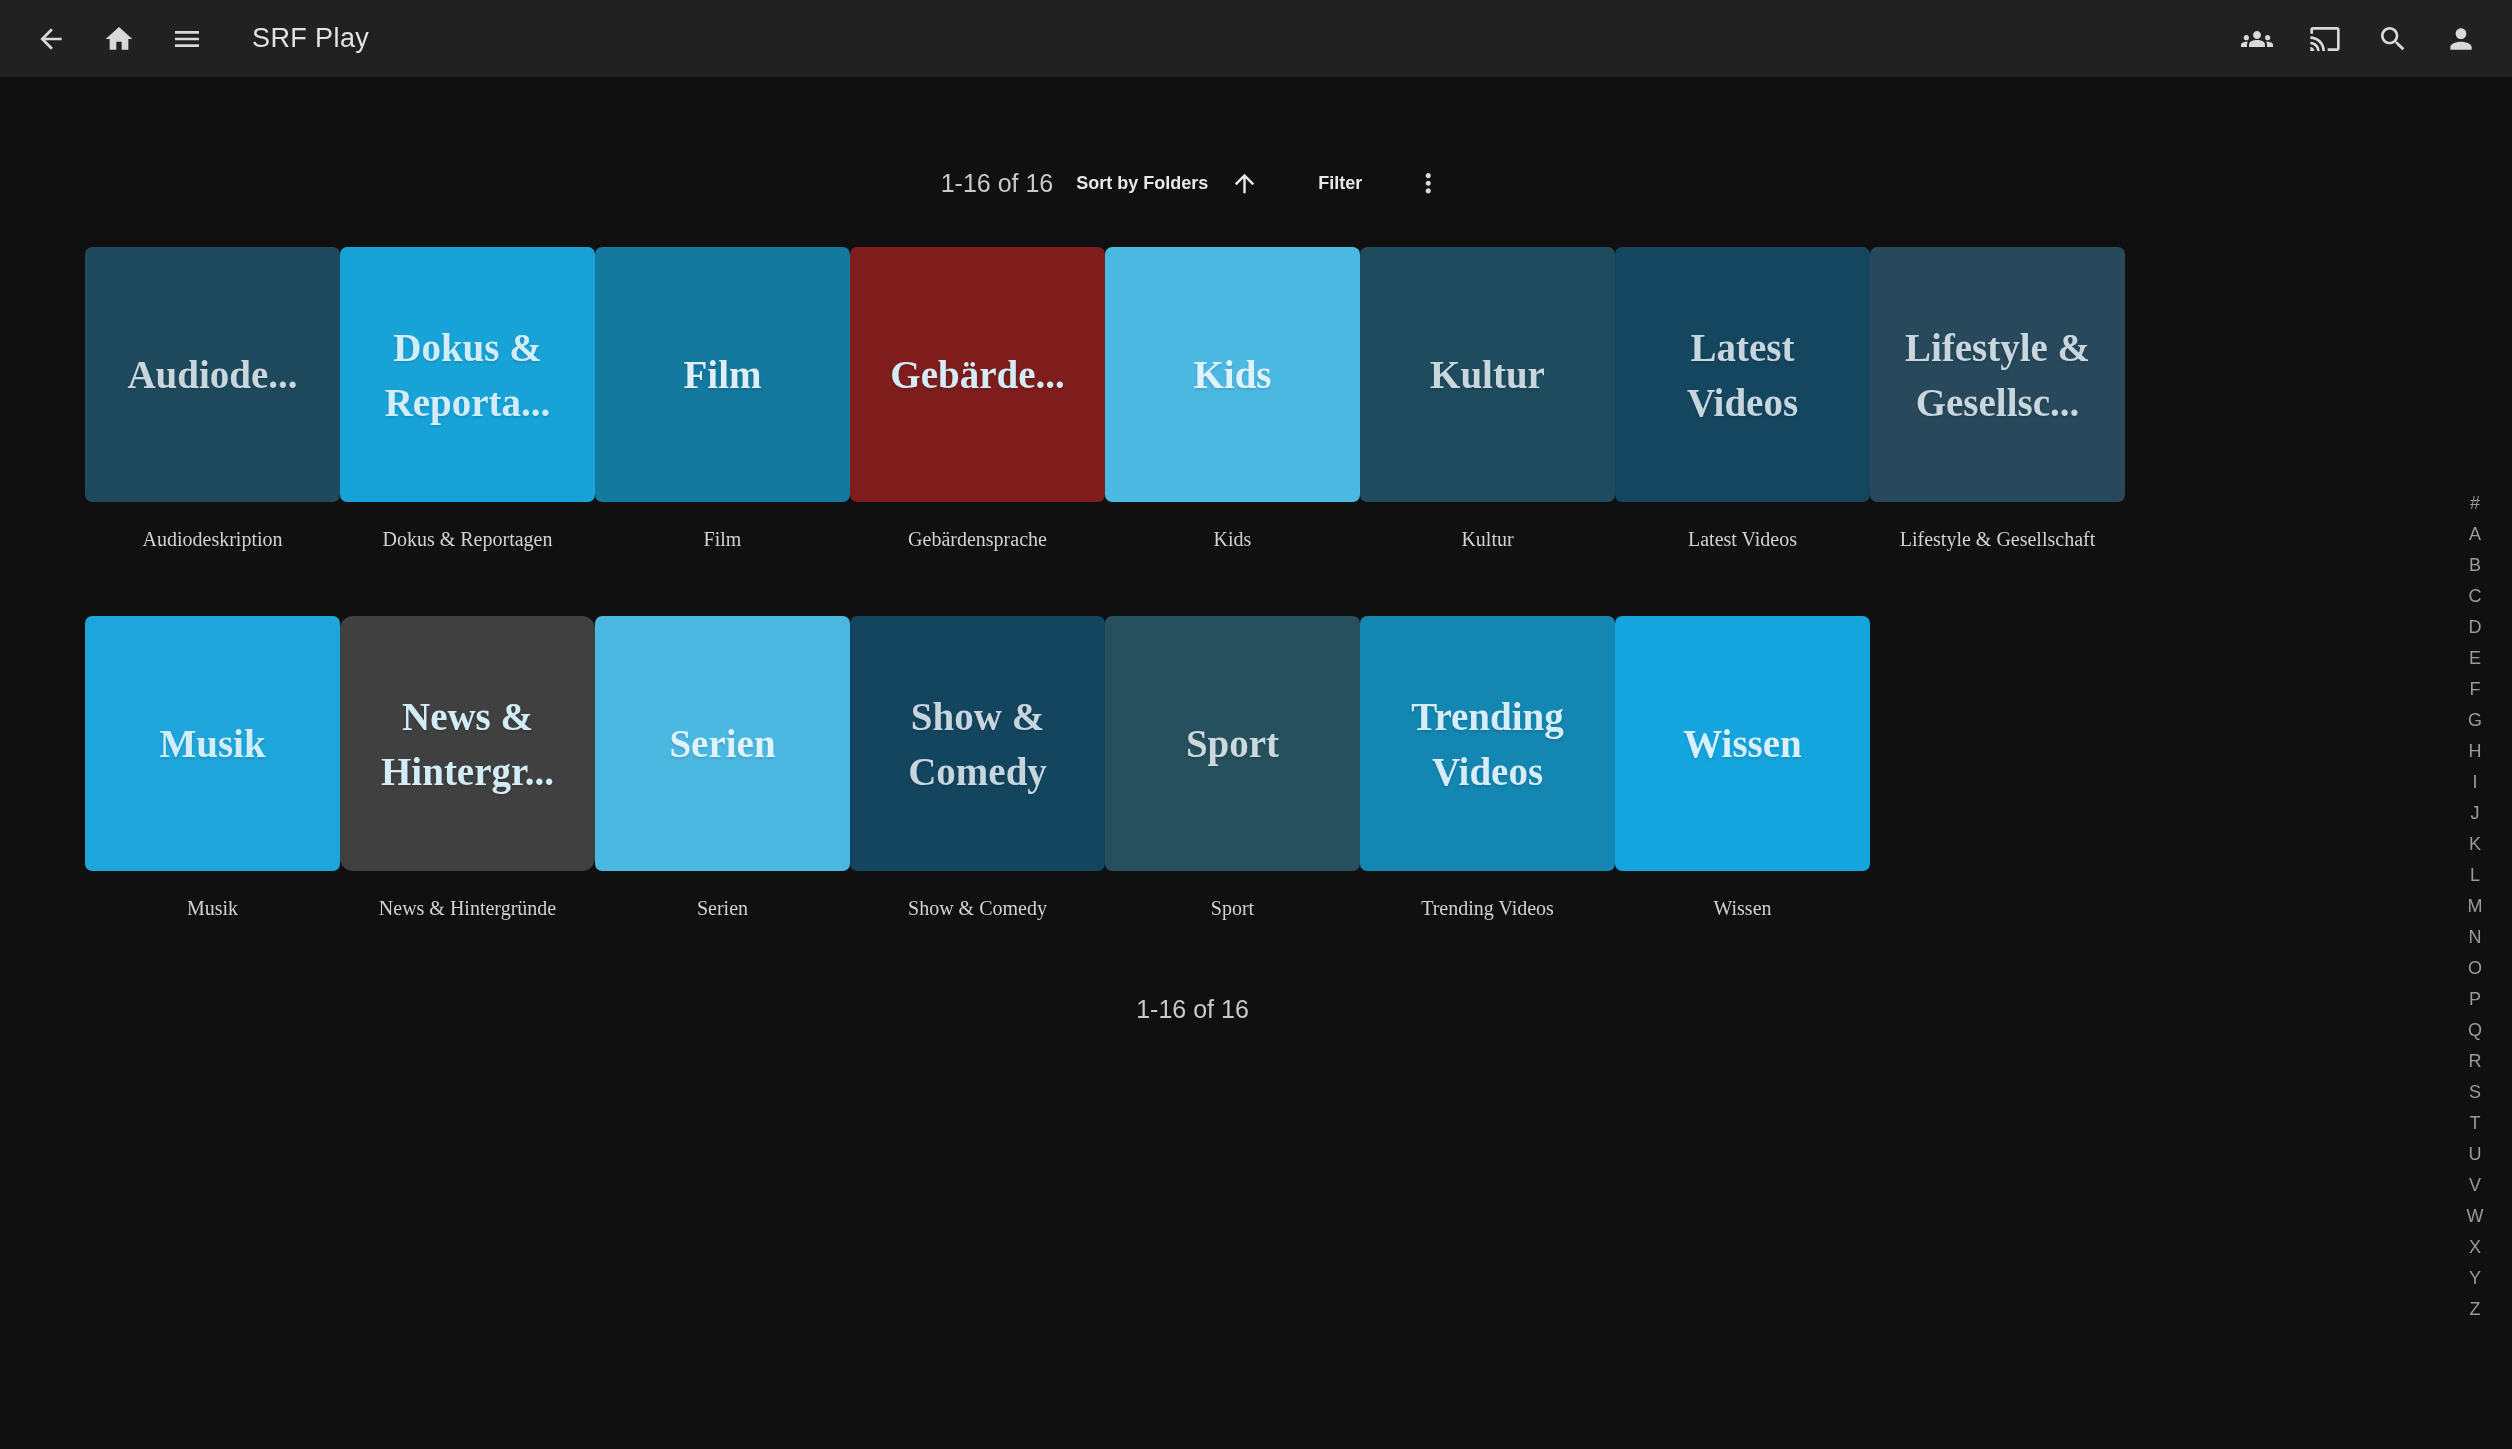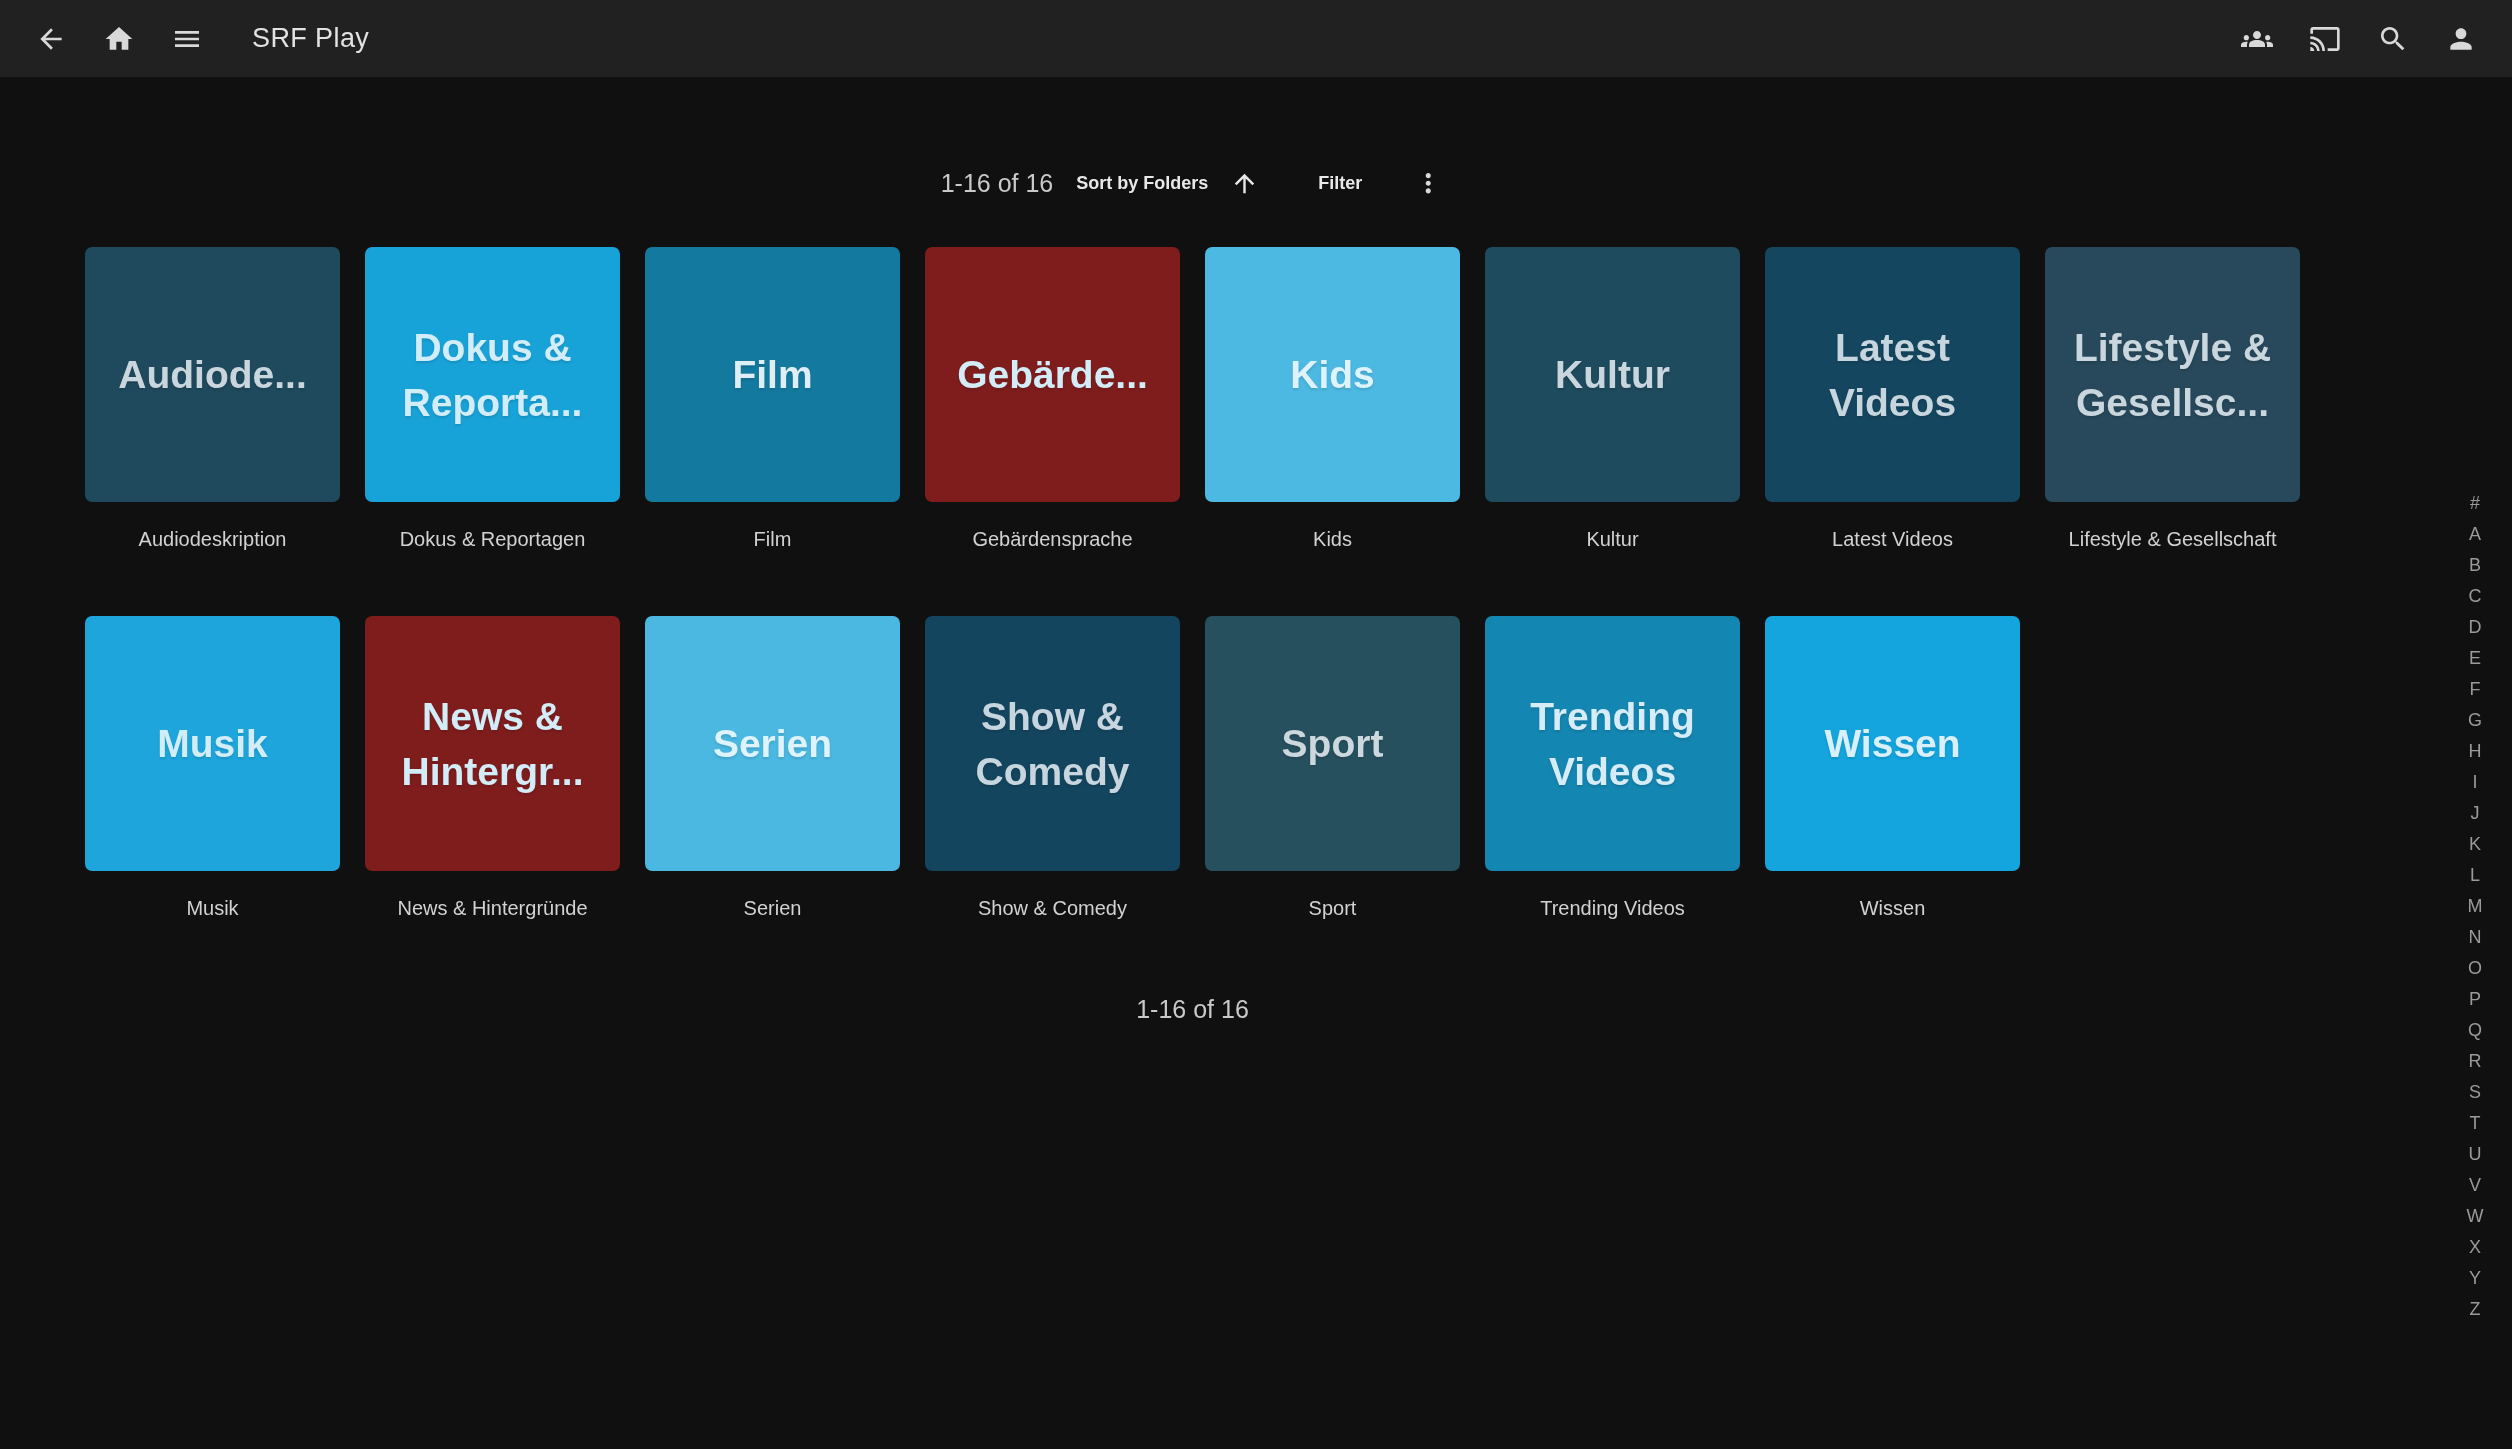--- a/index.html
+++ b/index.html
@@ -77,22 +77,22 @@
   .sort-btn { margin-right: 59px; }
   .filter-btn { margin-right: 50px; }
   .kebab-btn svg { width: 30.5px; height: 30.5px; fill: #d9d9d9; }
 
   
   .grid {
     margin: 32px 0 0 85px;
     width: 2215px;
     display: grid;
     grid-template-columns: repeat(8, 255px);
-    column-gap: 25px;
     grid-auto-rows: 369px;
+    font-family: Liberation Serif, serif;
   }
   .cell { width: 255px; }
   .tile {
     width: 255px;
     height: 255px;
     border-radius: 7.2px;
     display: flex;
     flex-direction: column;
     align-items: center;
     justify-content: center;
@@ -287,21 +287,21 @@
       </div>
       <div class="caption">Lifestyle &amp; Gesellschaft</div>
     </div>
     <div class="cell">
       <div class="tile" style="background: rgb(30, 166, 220); color: rgb(210, 236, 248);">
         <div class="tile-line">Musik</div>
       </div>
       <div class="caption">Musik</div>
     </div>
     <div class="cell">
-      <div class="tile" style="background: #7f1d1d; color: rgb(210, 236, 248);">
+      <div class="tile" style="background: #404040; color: rgb(210, 236, 248); border-radius: 13px;">
         <div class="tile-line">News &amp;</div>
         <div class="tile-line">Hintergr...</div>
       </div>
       <div class="caption">News &amp; Hintergründe</div>
     </div>
     <div class="cell">
       <div class="tile" style="background: rgb(75, 184, 225); color: rgb(222, 243, 251);">
         <div class="tile-line">Serien</div>
       </div>
       <div class="caption">Serien</div>

